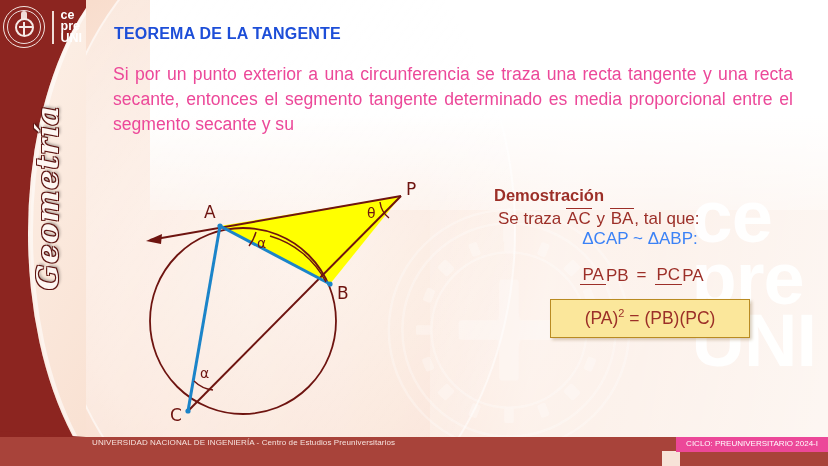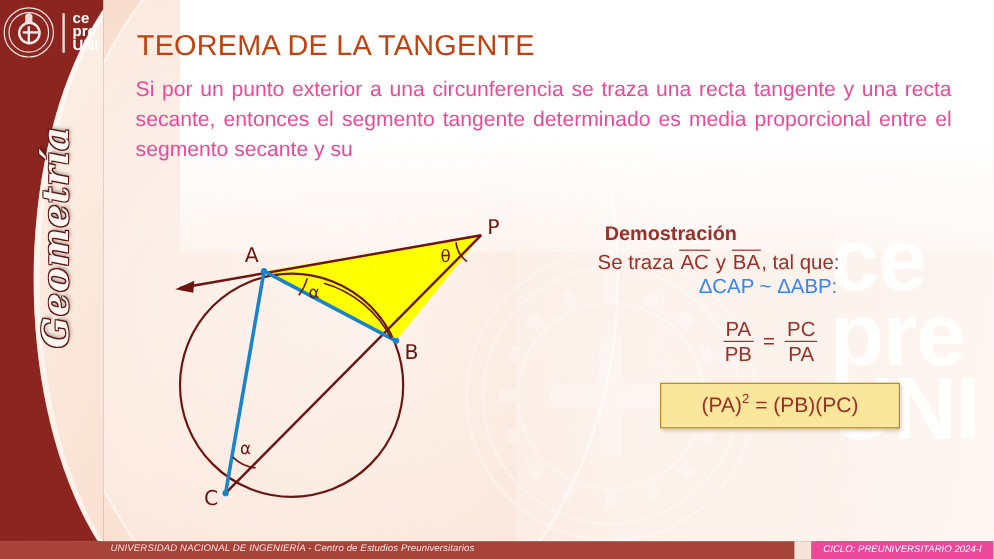--- a/index.html
+++ b/index.html
@@ -140,22 +140,22 @@
     flex: 0 0 auto;
   }
   .logo-text {
     font-size: 12.5px; font-weight: bold; line-height: 11.6px;
     color: #ffffff; letter-spacing: 0px;
   }
 
   
   .title {
     position: absolute; left: 114px; top: 25px;
-    font-size: 24px; font-weight: normal;
-    color: #c2410c;
+    font-size: 16px; font-weight: bold;
+    color: #1d4ed8;
     letter-spacing: 0.2px;
     z-index: 7;
   }
   .body-text {
     position: absolute; left: 113px; top: 62px; width: 680px;
     font-size: 17.6px; line-height: 25px;
     color: #ec4899;
     text-align: justify;
     z-index: 7;
   }
@@ -179,58 +179,57 @@
     pointer-events: none;
   }
 
   
   .figure { position: absolute; left: 118px; top: 178px; z-index: 5; }
 
   
   .proof { position: absolute; left: 490px; top: 186px; width: 320px; z-index: 6; }
   .proof-title {
     font-size: 16.5px; font-weight: bold; color: #9c2f28;
-    margin-left: 14px;
+    margin-left: 4px;
   }
   .proof-line1 {
     margin-top: 4px; margin-left: 8px;
     font-size: 17px; color: #9c2f28;
   }
   .ovl { border-top: 1.6px solid #9c2f28; padding: 0 1px; }
   .proof-sim {
     font-size: 17px; color: #3b82f6;
     text-align: center; padding-right: 20px;
   }
   .frac-row {
     margin-top: 16px;
     display: flex; align-items: center; justify-content: center;
     gap: 8px; padding-right: 16px;
     font-size: 17px; color: #9c2f28;
   }
-  .frac { display: flex; flex-direction: column; align-items: center; line-height: 19px; }
+  .frac { display: flex; align-items: flex-start; line-height: 19px; }
   .frac .num { border-bottom: 1.8px solid #9c2f28; padding: 0 2px; }
   .frac .den { padding-top: 1px; }
   .eq-sign { font-size: 17px; color: #9c2f28; }
   .result-box {
     margin: 14px auto 0; width: 200px;
     background: #fbe79b;
     border: 1.6px solid #b98b22;
     box-shadow: 2px 2px 3px rgba(120,80,20,0.28);
     text-align: center;
     padding: 7px 16px 8px;
     font-size: 17.5px; color: #9c2f28;
   }
   .result-box sup { font-size: 11px; }
 
   
   .footer-bar {
-    position: absolute; left: 0; bottom: 0; width: 828px; height: 15px;
+    position: absolute; left: 0; bottom: 0; width: 828px; height: 29px;
     background: #a8433a;
     z-index: 8;
-    font-style: italic;
   }
   .footer-bar .tri {
     position: absolute; left: 0; top: -6px;
     width: 0; height: 0;
     border-left: 86px solid #8c2520;
     border-top: 6px solid transparent;
   }
   .footer-left {
     position: absolute; left: 92px; top: 1px;
     font-size: 8px; color: #f6e2dd; letter-spacing: 0.1px;

